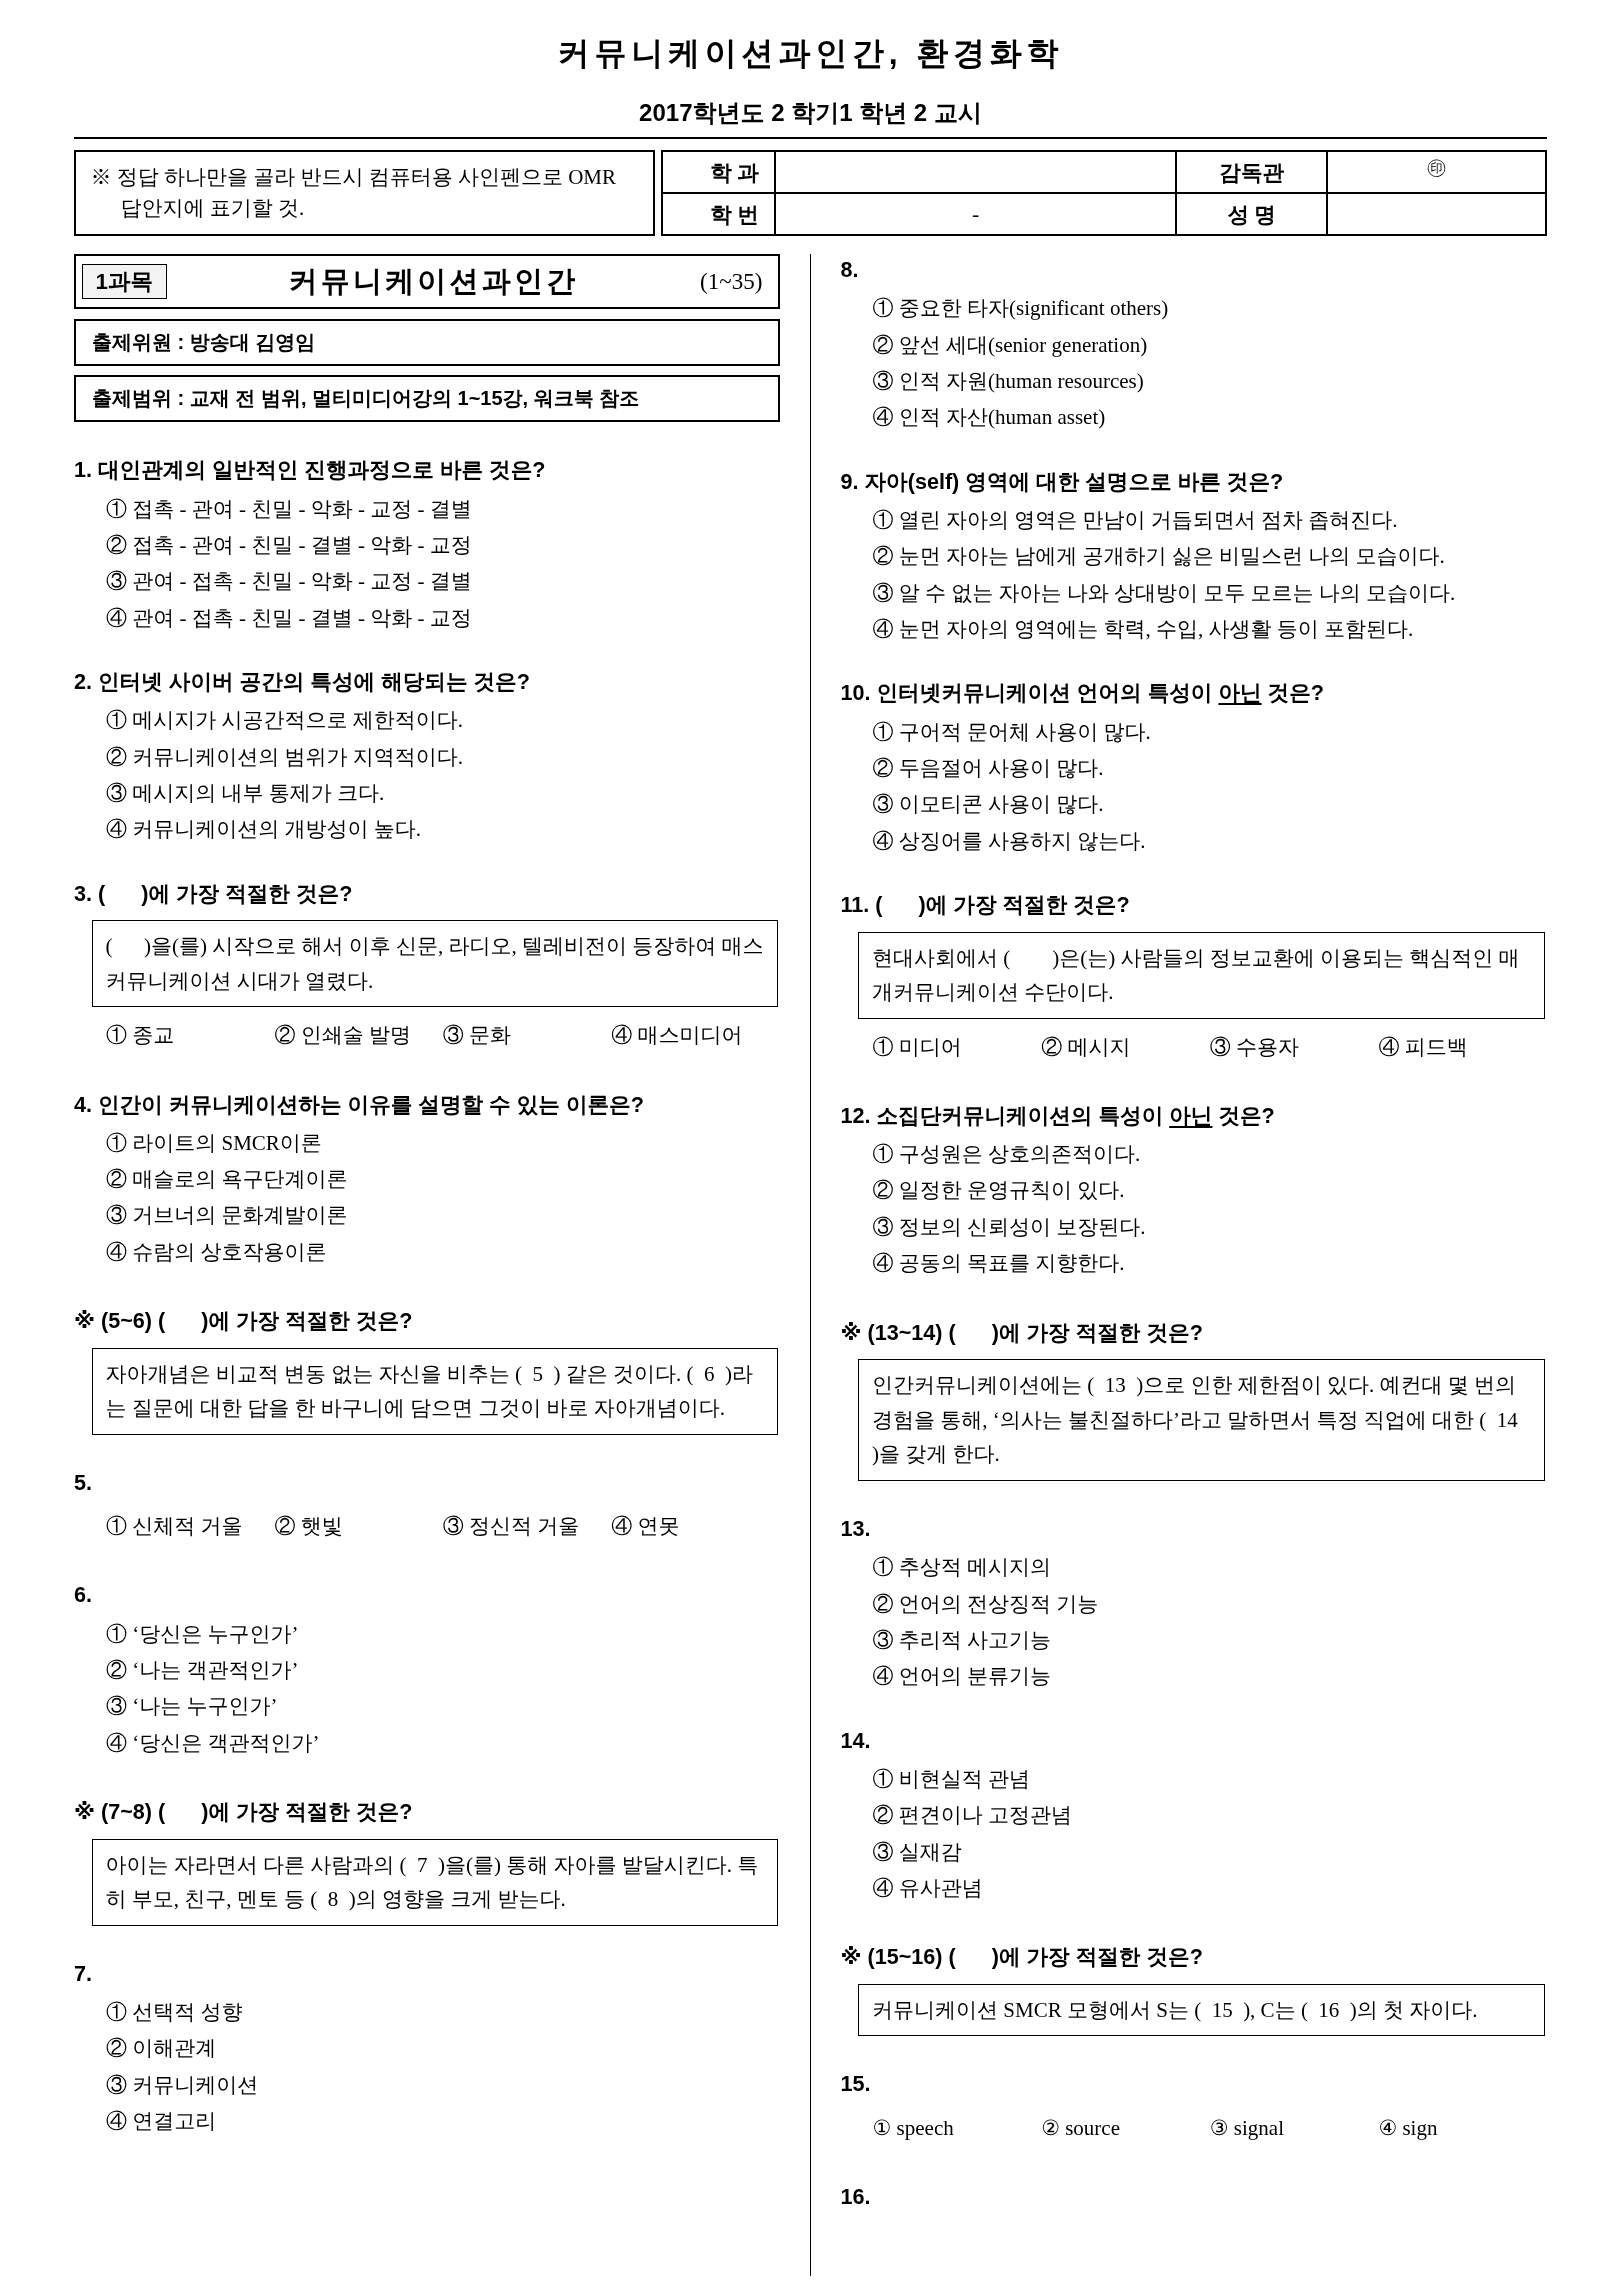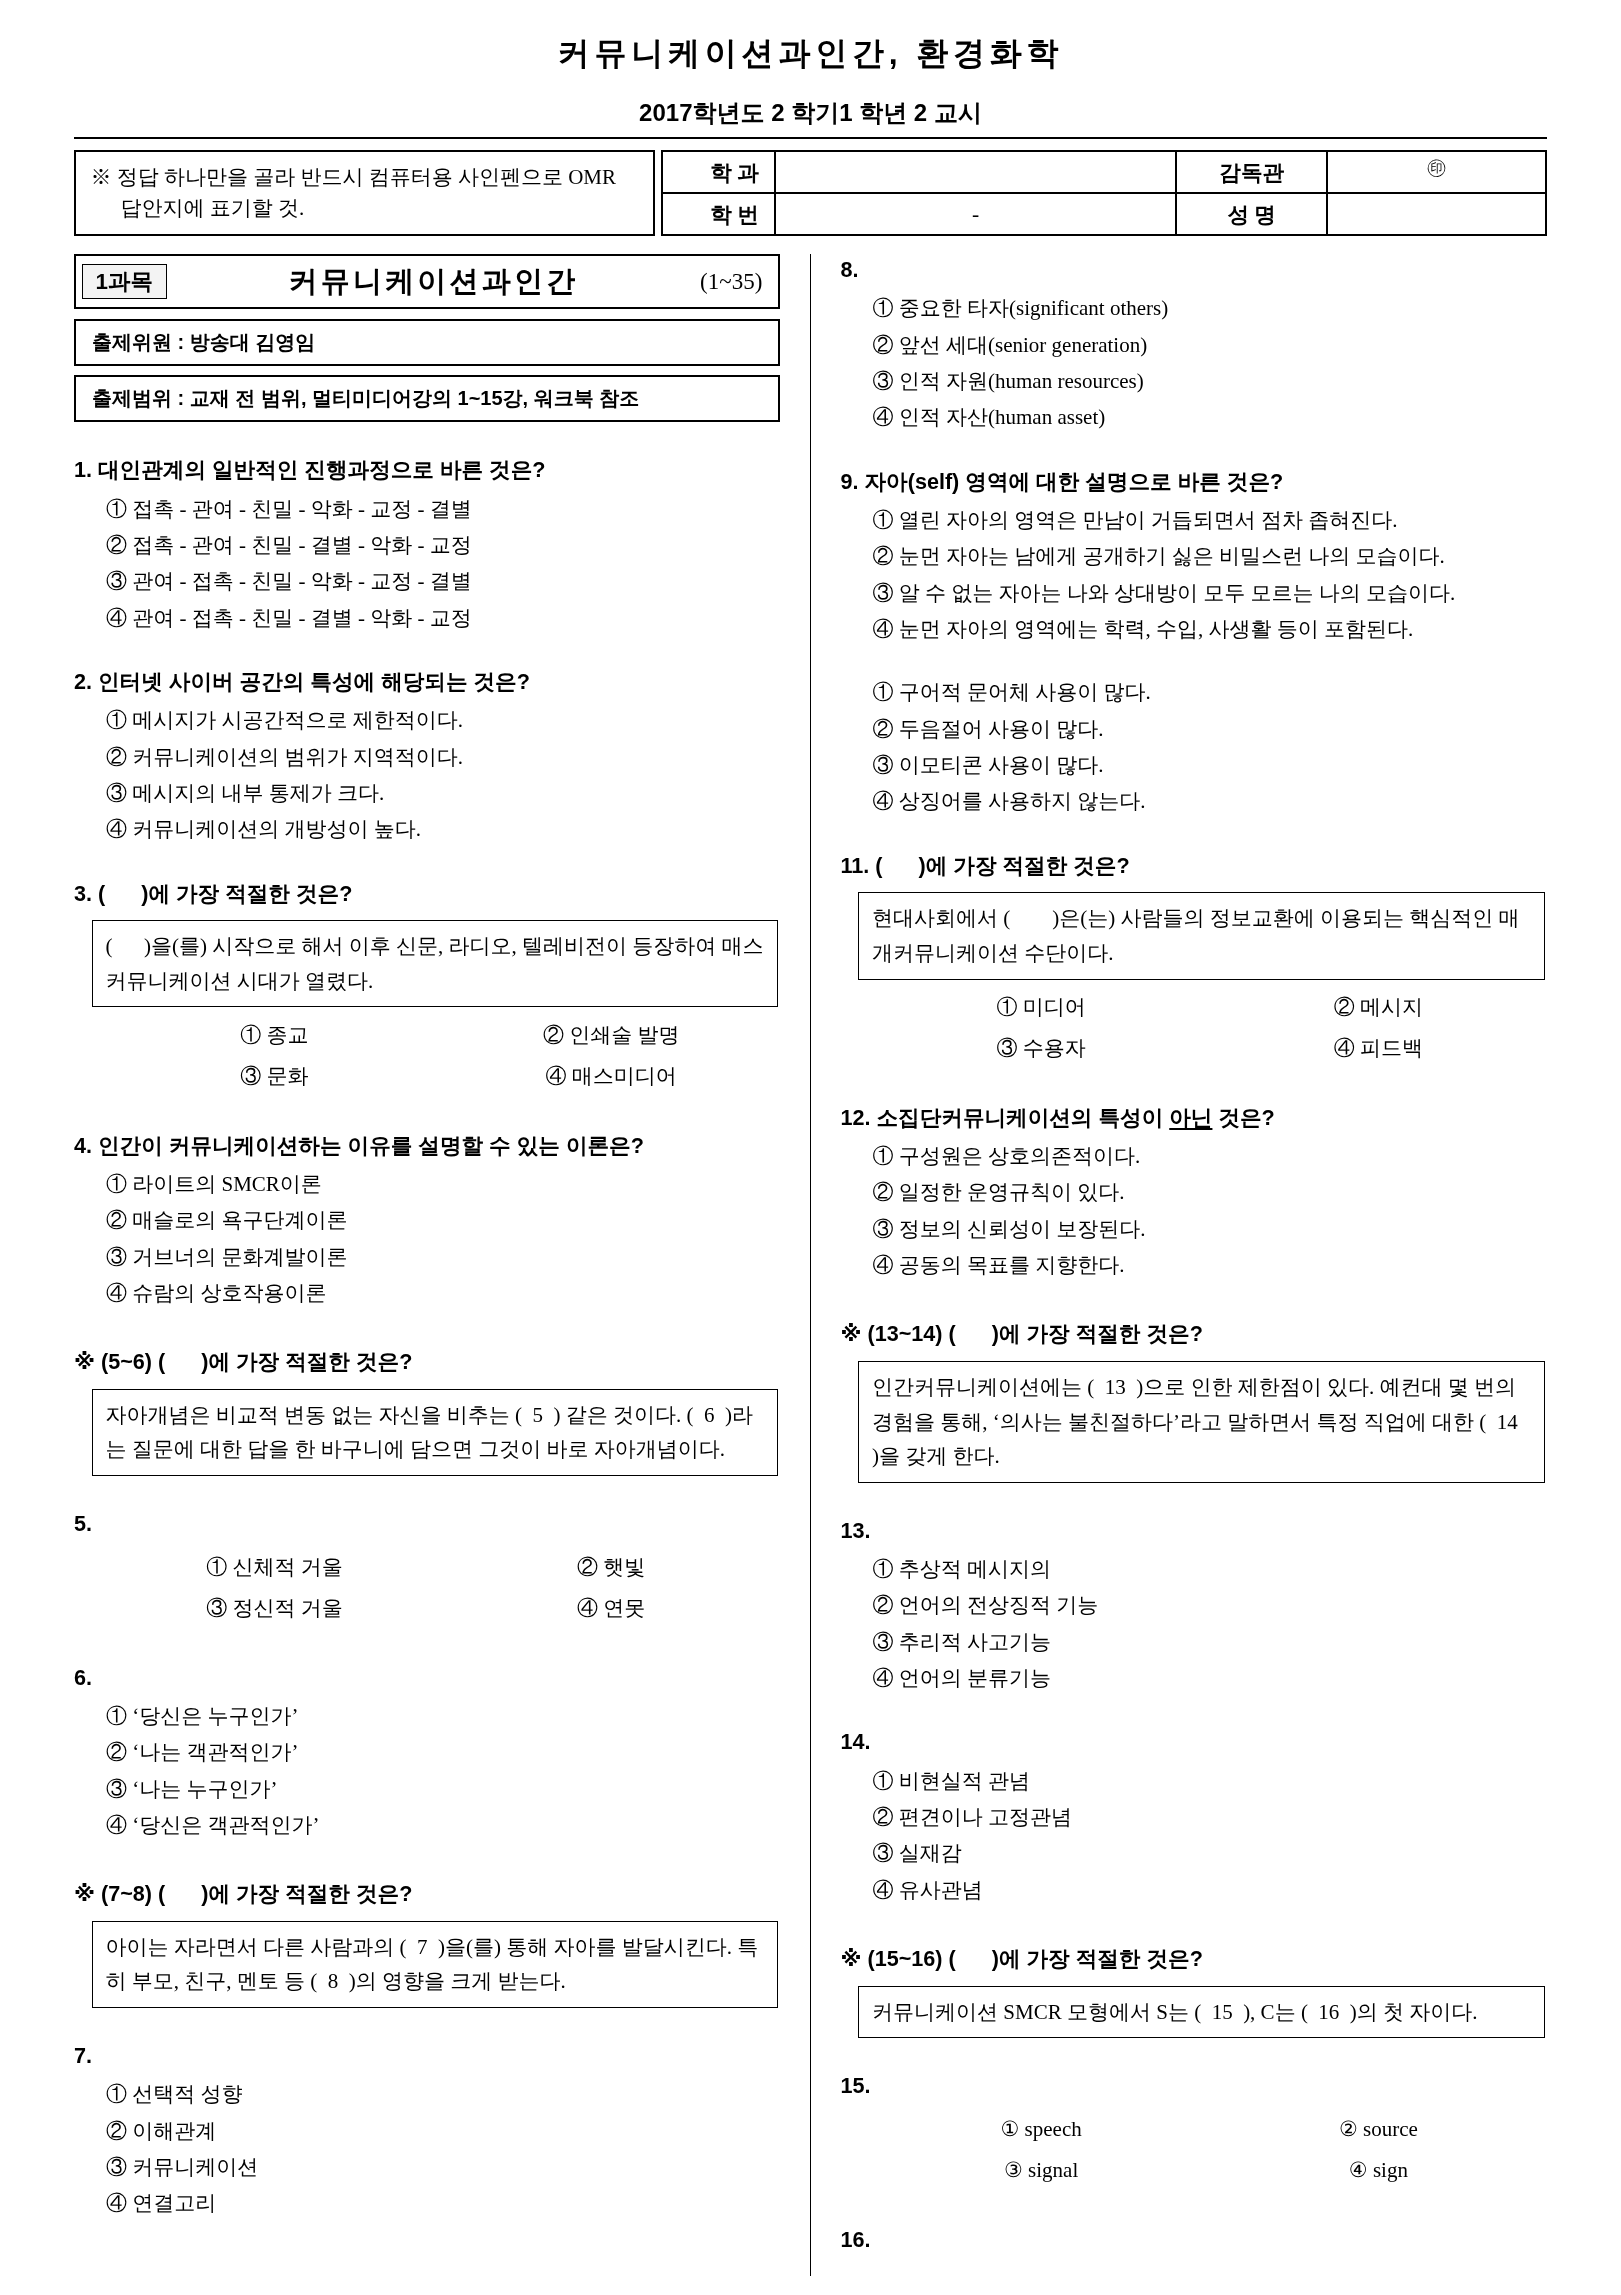--- a/index.html
+++ b/index.html
@@ -36,21 +36,21 @@
   .subject-range { font-size:23px; padding-right:9.6px; }
   .meta-box { border:2px solid #000; margin-top:9.6px; padding:8px 11.2px 8px 16px; font-size:20px; font-weight:bold;
               font-family:"Liberation Sans","DejaVu Sans",sans-serif; white-space:nowrap; }
 
   .q { margin-top:32px; }
   .group { margin-top:37px; }
   .stem, .gh { font-family:"Liberation Sans","DejaVu Sans",sans-serif; font-weight:bold; font-size:21.6px; line-height:1.45; white-space:pre-wrap; }
   .u { text-decoration:underline; text-underline-offset:3.2px; }
   .opts { margin:8px 0 0 32px; }
   .opt { font-size:21px; line-height:1.5; margin:4.8px 0; white-space:pre-wrap; }
-  .grid2 { display:grid; grid-template-columns:1fr 1fr;text-align:center; }
+  .grid2 { display:grid; grid-template-columns:1fr 1fr 1fr 1fr; }
   .passage { border:1.6px solid #000; margin:11.2px 1.6px 3.2px 17.6px; padding:8px 13px; font-size:21px; line-height:1.65; white-space:pre-wrap; }
 </style>
 </head>
 <body>
 
 <div class="page">
 
   <div class="title">커뮤니케이션과인간, 환경화학</div>
 
   <div class="term-row">
@@ -191,20 +191,21 @@
         <div class="stem">9. 자아(self) 영역에 대한 설명으로 바른 것은?</div>
         <div class="opts">
           <div class="opt">① 열린 자아의 영역은 만남이 거듭되면서 점차 좁혀진다.</div>
           <div class="opt">② 눈먼 자아는 남에게 공개하기 싫은 비밀스런 나의 모습이다.</div>
           <div class="opt">③ 알 수 없는 자아는 나와 상대방이 모두 모르는 나의 모습이다.</div>
           <div class="opt">④ 눈먼 자아의 영역에는 학력, 수입, 사생활 등이 포함된다.</div>
         </div>
       </div>
 
       <div class="q">
+        <div class="stem"><span>10. 인터넷커뮤니케이션 언어의 특성이 </span><span class="u">아닌</span><span> 것은?</span></div>
         <div class="opts">
           <div class="opt">① 구어적 문어체 사용이 많다.</div>
           <div class="opt">② 두음절어 사용이 많다.</div>
           <div class="opt">③ 이모티콘 사용이 많다.</div>
           <div class="opt">④ 상징어를 사용하지 않는다.</div>
         </div>
       </div>
 
       <div class="q">
         <div class="stem">11. (      )에 가장 적절한 것은?</div>

